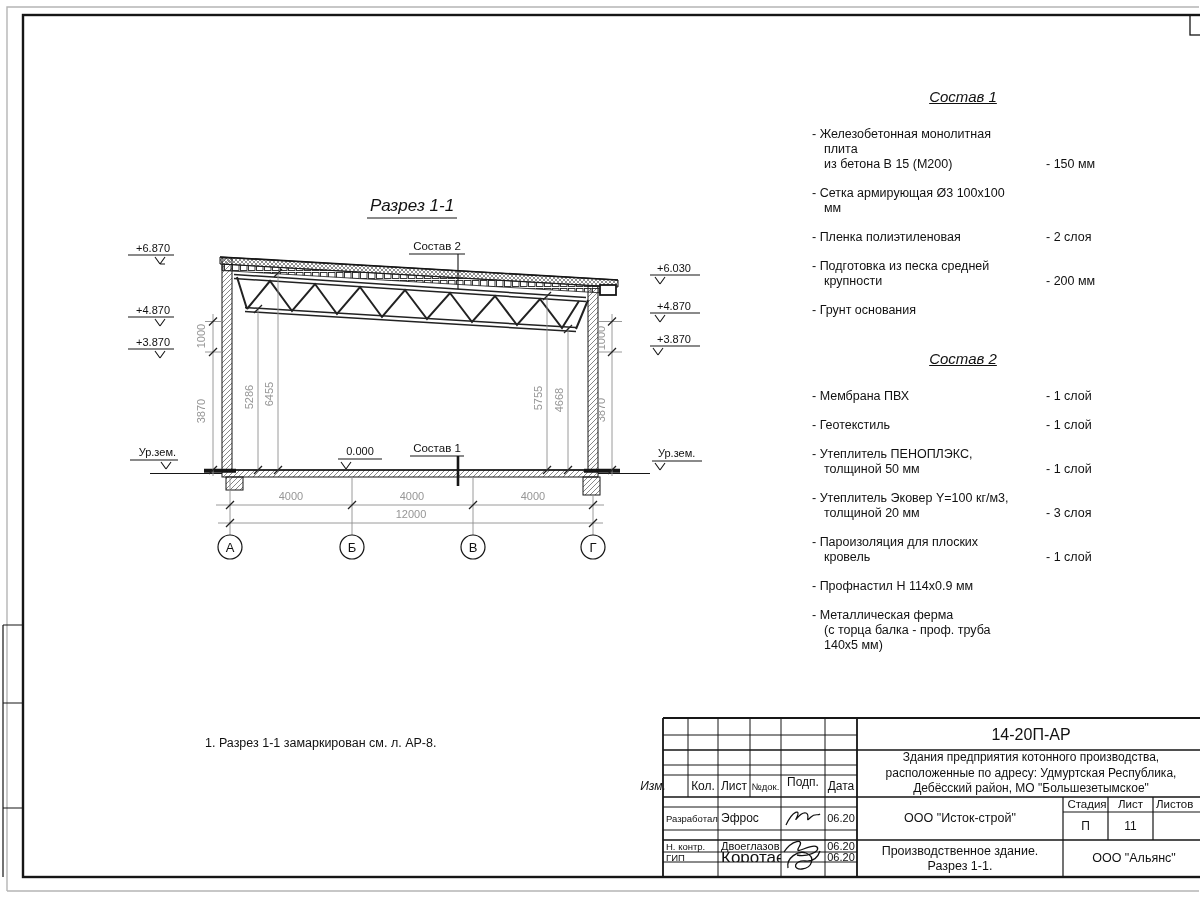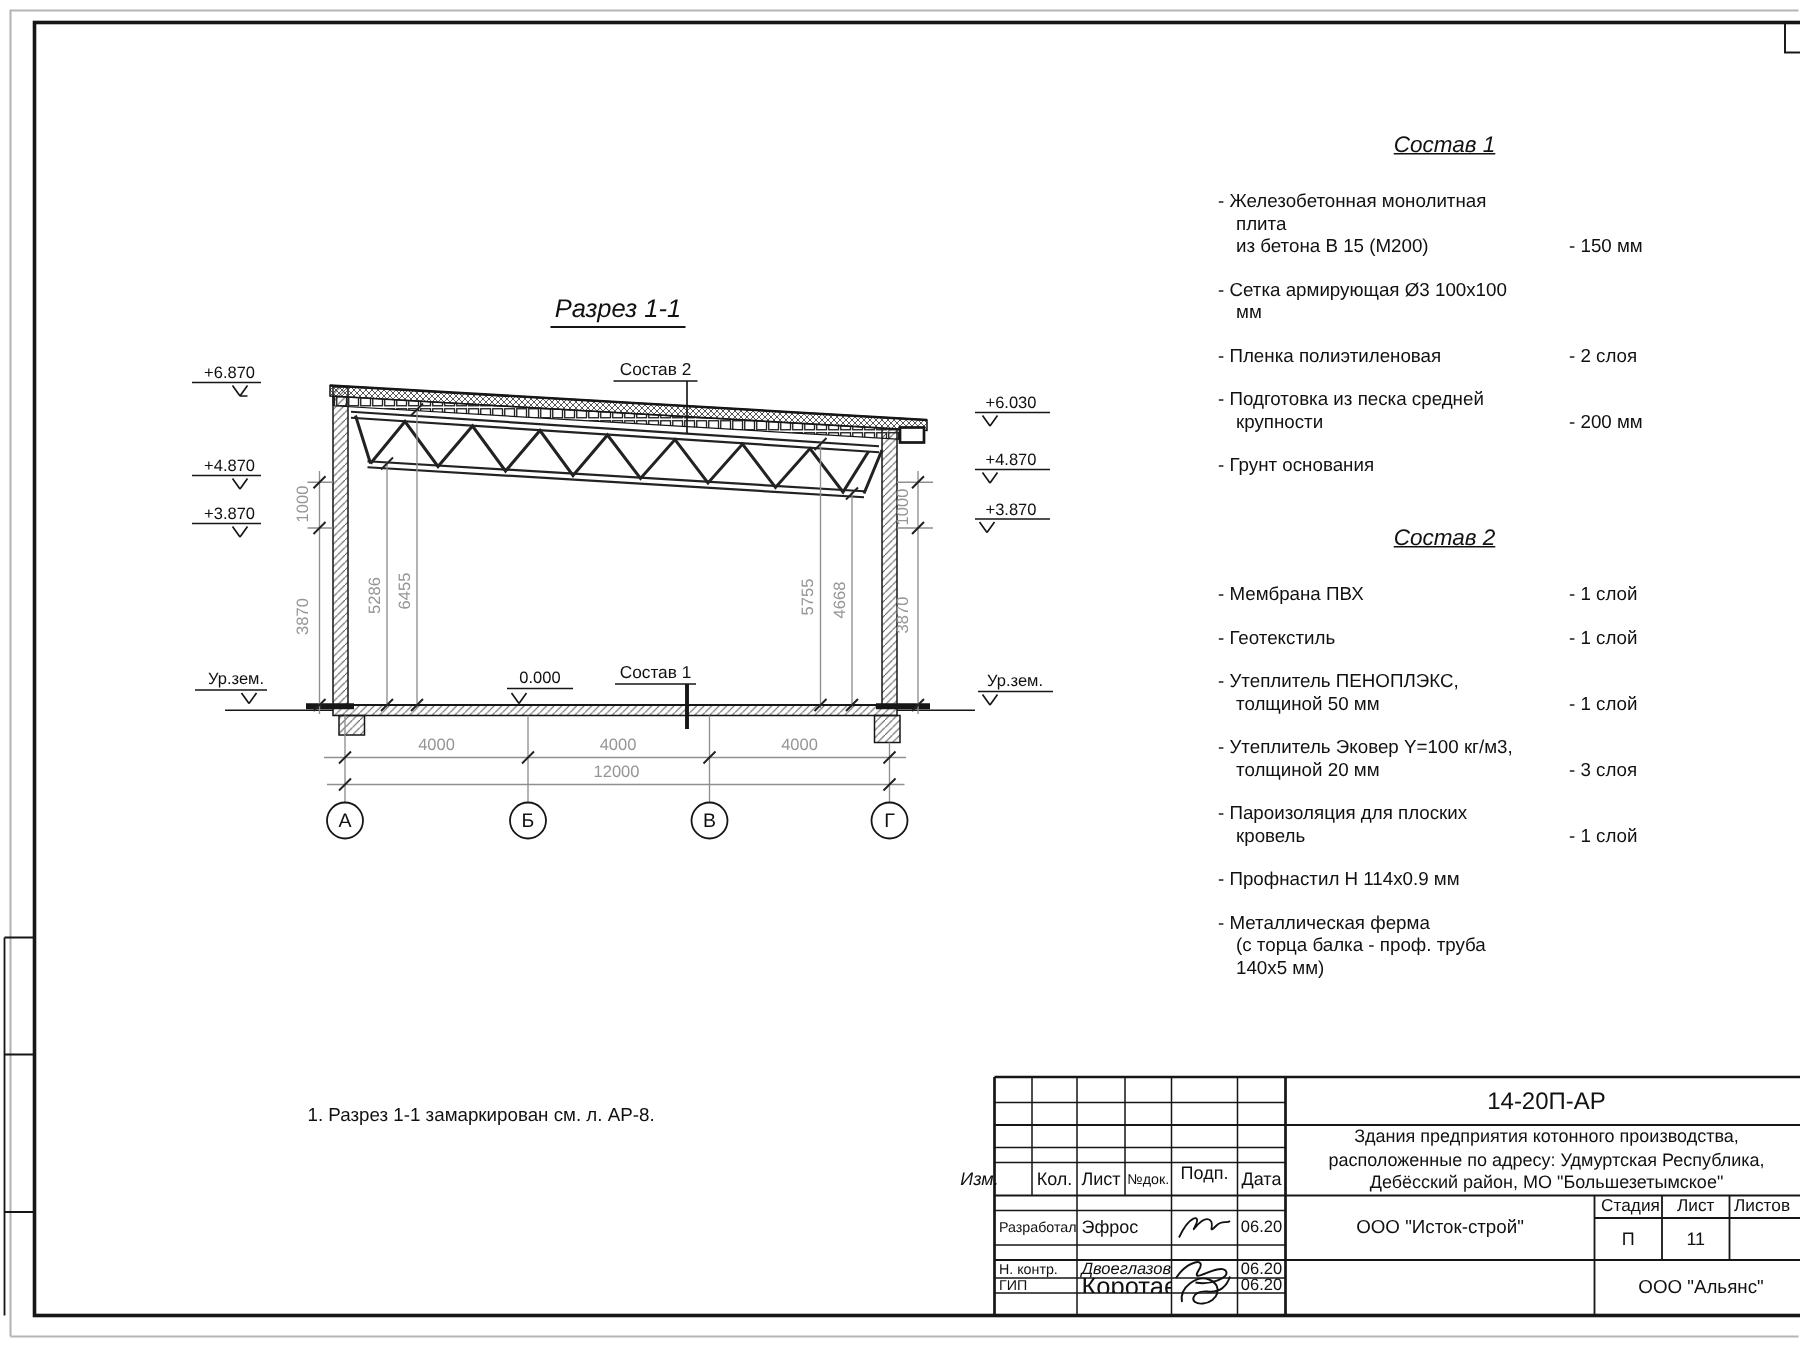--- a/index.html
+++ b/index.html
@@ -243,29 +243,31 @@
   <div class="tb" style="left:718px;top:775px;width:32px;height:22px;">Лист</div>
   <div class="tb small" style="left:750px;top:775px;width:31px;height:22px;">№док.</div>
   <div class="tb" style="left:781px;top:775px;width:44px;height:14px;">Подп.</div>
   <div class="tb" style="left:825px;top:775px;width:32px;height:22px;">Дата</div>
 
   <div class="tb left small" style="left:663px;top:807px;width:55px;height:23px;">Разработал</div>
   <div class="tb left" style="left:718px;top:807px;width:63px;height:23px;">Эфрос</div>
   <div class="tb" style="left:825px;top:807px;width:32px;height:23px;font-size:11px;">06.20</div>
 
   <div class="tb left small" style="left:663px;top:840px;width:55px;height:12px;">Н. контр.</div>
-  <div class="tb left" style="left:718px;top:840px;width:63px;height:12px;font-size:11px;font-style:italic;">Двоеглазов</div>
+  <div class="tb left" style="left:718px;top:840px;width:63px;height:12px;font-size:11px;">Двоеглазов</div>
   <div class="tb" style="left:825px;top:840px;width:32px;height:12px;font-size:11px;">06.20</div>
 
   <div class="tb left small" style="left:663px;top:852px;width:55px;height:10px;">ГИП</div>
   <div class="tb left" style="left:718px;top:852px;width:63px;height:10px;font-size:17px;">Коротаев</div>
   <div class="tb" style="left:825px;top:852px;width:32px;height:10px;font-size:11px;">06.20</div>
 
   <div class="tb" style="left:857px;top:797px;width:206px;height:43px;font-size:12.5px;">ООО "Исток-строй"</div>
   <div class="tb" style="left:1063px;top:797px;width:48px;height:15px;font-size:11.5px;">Стадия</div>
   <div class="tb" style="left:1108px;top:797px;width:45px;height:15px;font-size:11.5px;">Лист</div>
   <div class="tb left" style="left:1153px;top:797px;width:52px;height:15px;font-size:11.5px;">Листов</div>
   <div class="tb" style="left:1063px;top:812px;width:45px;height:28px;">П</div>
   <div class="tb" style="left:1108px;top:812px;width:45px;height:28px;">11</div>
   <div class="tb" style="left:1153px;top:812px;width:52px;height:28px;"></div>
+  <div class="tb pre" style="left:857px;top:840px;width:206px;height:37px;font-size:12.5px;line-height:15px;">Производственное здание.
+Разрез 1-1.</div>
   <div class="tb" style="left:1063px;top:840px;width:142px;height:37px;font-size:12.5px;">ООО "Альянс"</div>
 
 </div>
 
 </body></html>

